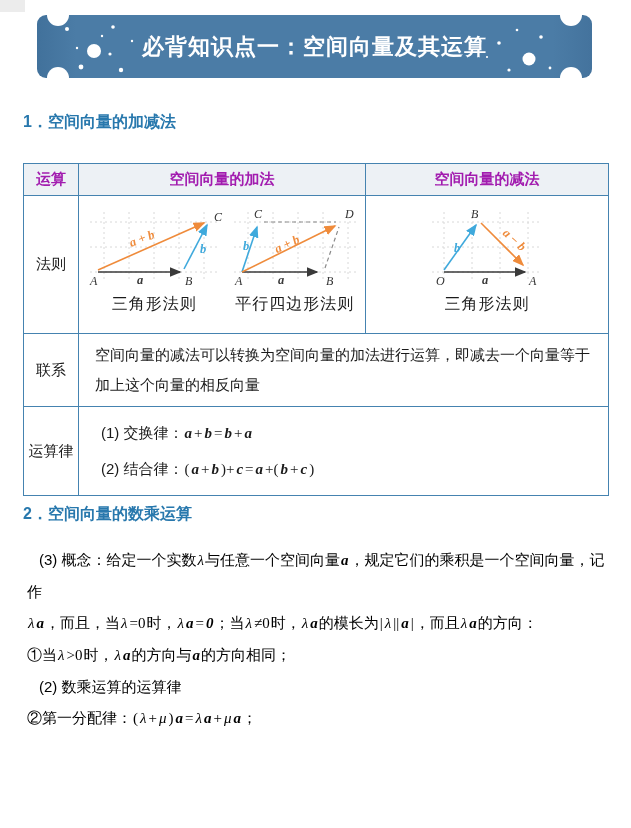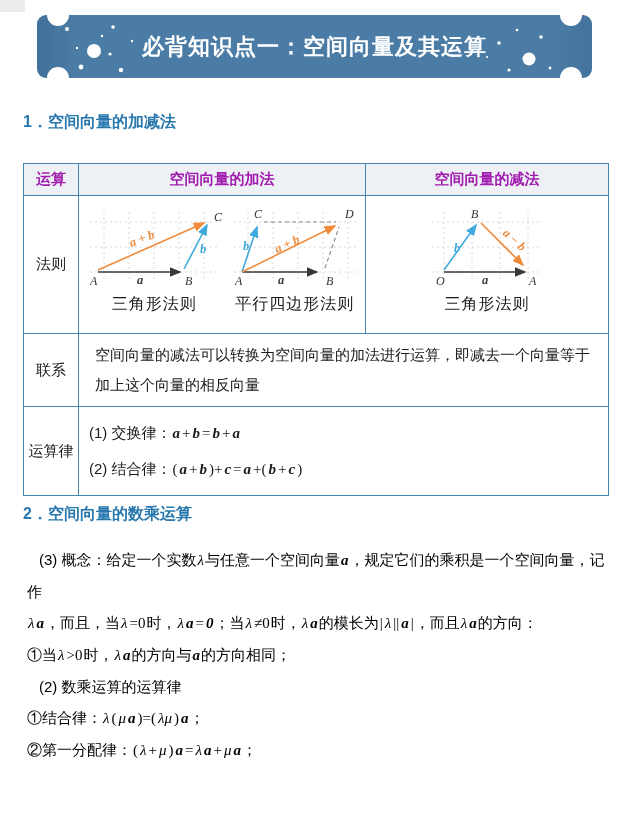--- a/index.html
+++ b/index.html
@@ -33,21 +33,21 @@
   table.k-table col.c1 { width:55px; } table.k-table col.c2 { width:287px; } table.k-table col.c3 { width:243px; }
   table.k-table th, table.k-table td { border:1.5px solid #4583b0; font-size:15px; color:#1a1a1a; }
   table.k-table th { height:32px; background:#edf1f5; color:#a21caf; font-weight:bold; text-align:center; }
   td.row-label { text-align:center; font-weight:normal; }
   tr.rule-row td { height:138px; vertical-align:top; }
   td.fig-cell { padding-top:12px; }
   .fig-wrap { display:flex; justify-content:space-evenly; align-items:flex-start; }
   .figure { display:flex; flex-direction:column; align-items:center; }
   .fig-caption { font-size:16px; color:#1a1a1a; letter-spacing:1px; margin-top:4px; }
   tr.relation-row td.content { height:73px; padding:6px 16px; line-height:30px; vertical-align:middle; }
-  tr.laws-row td.content { height:88px; padding:8px 0 8px 10px; vertical-align:middle; }
+  tr.laws-row td.content { height:88px; padding:8px 0 8px 22px; vertical-align:middle; }
   .law-line { line-height:36px; }
 
   
   .seg-t { font-family:"Liberation Sans", sans-serif; }
   .seg-m { font-family:"Liberation Serif", serif; font-style:italic; margin:0 1px; }
   .seg-b { font-family:"Liberation Serif", serif; font-style:italic; font-weight:bold; margin:0 1px; }
   .seg-o { font-family:"Liberation Serif", serif; margin:0 1px; }
 
   
   .paragraphs { position:absolute; left:27px; top:544px; width:580px; font-size:15px; }
@@ -224,18 +224,17 @@
   </tbody>
     </table>
 
   <div class="sec-heading" id="sec2-heading">2．空间向量的数乘运算</div>
 
   <div class="paragraphs">
     <p class="indent"><span class="seg-t">(3) 概念：给定一个实数</span><span class="seg-m">λ</span><span class="seg-t">与任意一个空间向量</span><span class="seg-b">a</span><span class="seg-t">，规定它们的乘积是一个空间向量，记作</span></p>
     <p><span class="seg-m">λ</span><span class="seg-b">a</span><span class="seg-t">，而且，当</span><span class="seg-m">λ</span><span class="seg-o">=0</span><span class="seg-t">时，</span><span class="seg-m">λ</span><span class="seg-b">a</span><span class="seg-o">=</span><span class="seg-b">0</span><span class="seg-t">；当</span><span class="seg-m">λ</span><span class="seg-o">≠0</span><span class="seg-t">时，</span><span class="seg-m">λ</span><span class="seg-b">a</span><span class="seg-t">的模长为</span><span class="seg-o">|</span><span class="seg-m">λ</span><span class="seg-o">||</span><span class="seg-b">a</span><span class="seg-o">|</span><span class="seg-t">，而且</span><span class="seg-m">λ</span><span class="seg-b">a</span><span class="seg-t">的方向：</span></p>
     <p><span class="seg-t">①当</span><span class="seg-m">λ</span><span class="seg-o">&gt;0</span><span class="seg-t">时，</span><span class="seg-m">λ</span><span class="seg-b">a</span><span class="seg-t">的方向与</span><span class="seg-b">a</span><span class="seg-t">的方向相同；</span></p>
     <p class="indent"><span class="seg-t">(2) 数乘运算的运算律</span></p>
-    <p><span class="seg-t">①结合律：</span><span class="seg-m">λ</span><span class="seg-o">(</span><span class="seg-m">μ</span><span class="seg-b">a</span><span class="seg-o">)=(</span><span class="seg-m">λμ</span><span class="seg-o">)</span><span class="seg-b">a</span><span class="seg-t">；</span></p>
     <p><span class="seg-t">②第一分配律：</span><span class="seg-o">(</span><span class="seg-m">λ</span><span class="seg-o">+</span><span class="seg-m">μ</span><span class="seg-o">)</span><span class="seg-b">a</span><span class="seg-o">=</span><span class="seg-m">λ</span><span class="seg-b">a</span><span class="seg-o">+</span><span class="seg-m">μ</span><span class="seg-b">a</span><span class="seg-t">；</span></p>
 
   </div>
 
 </div>
 
 </body></html>

